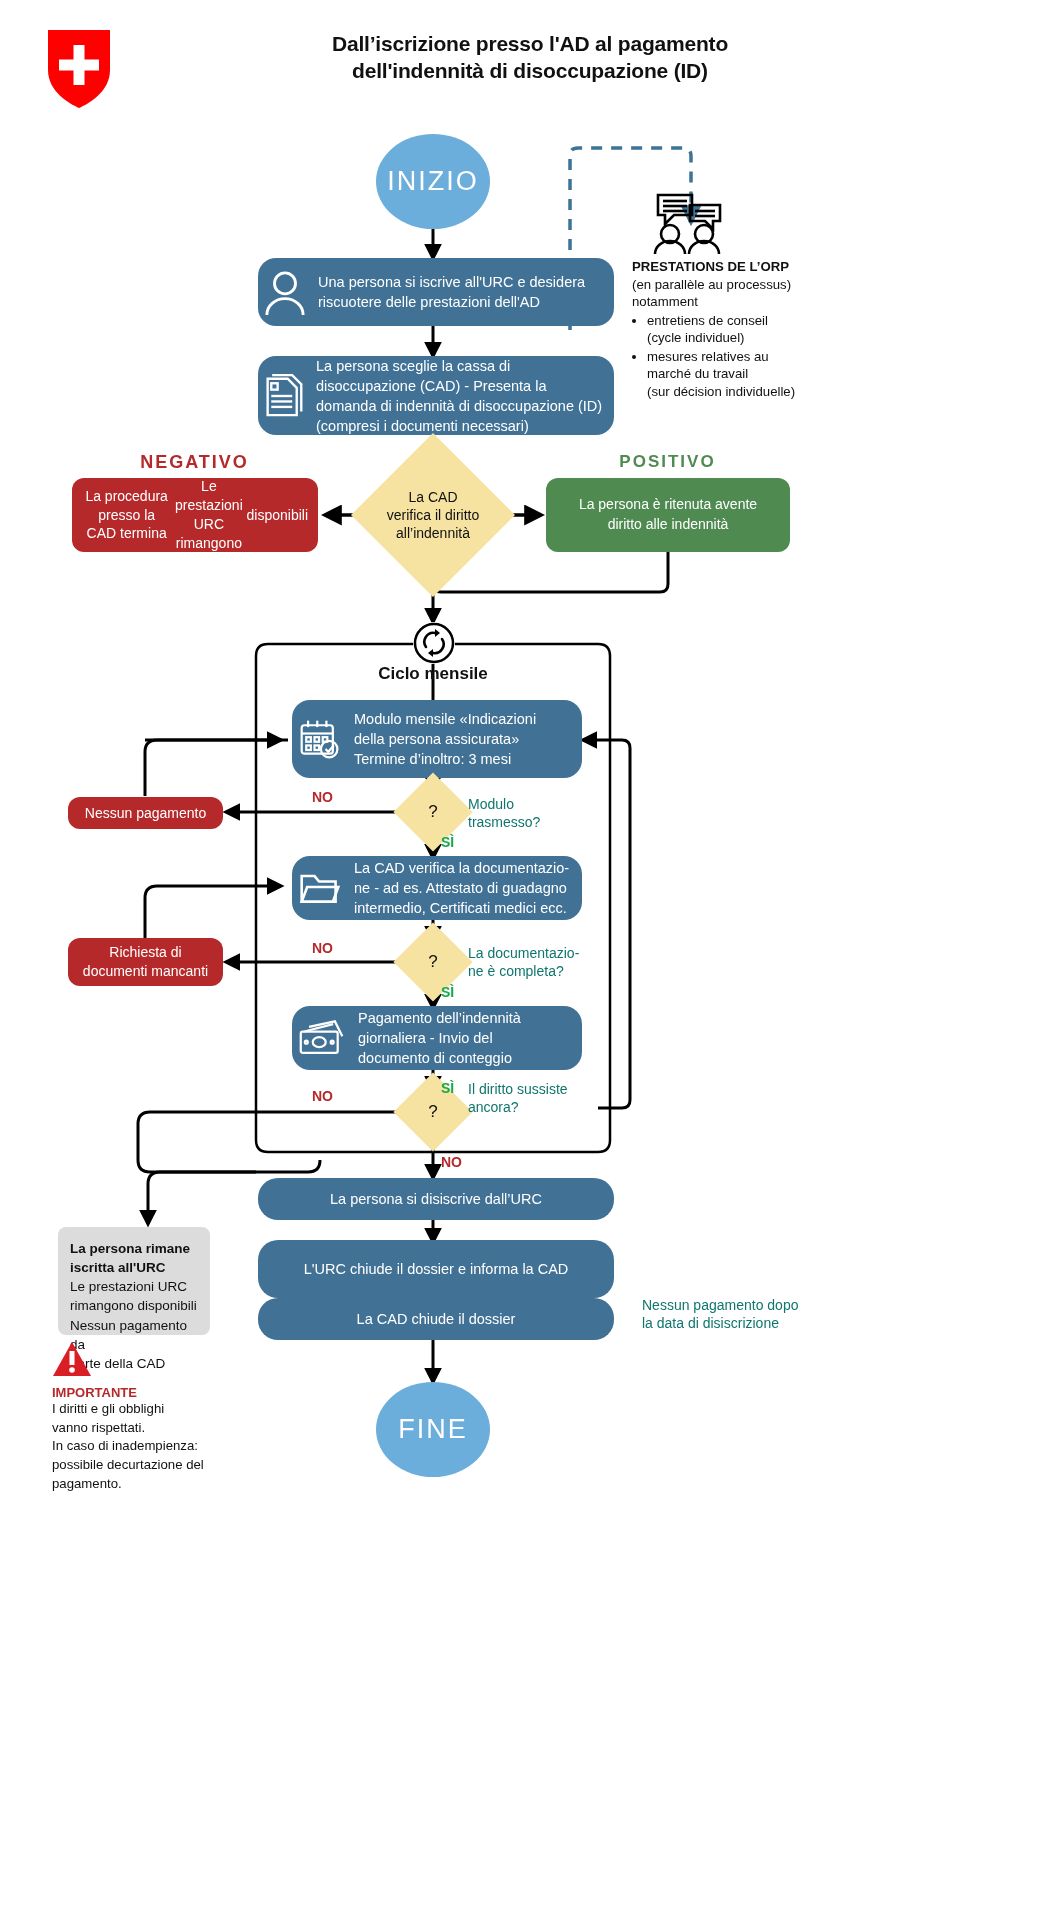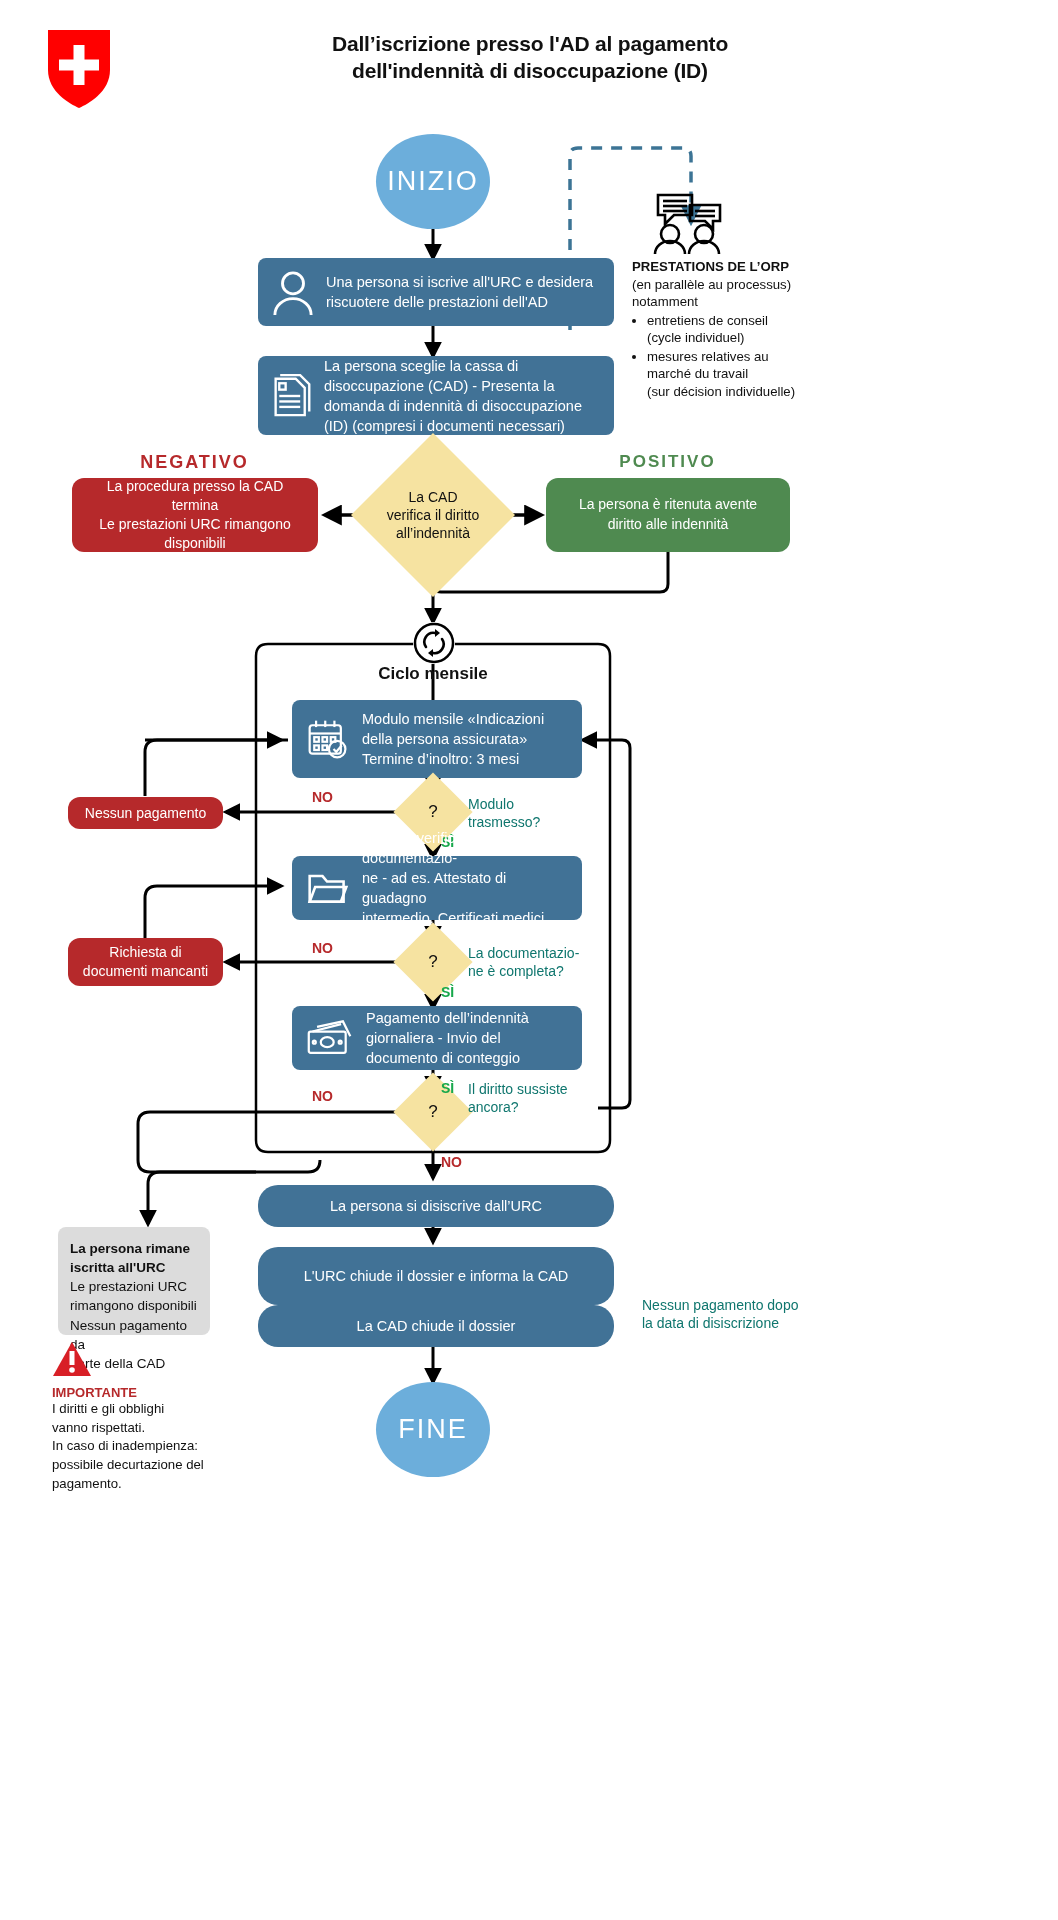--- a/index.html
+++ b/index.html
@@ -27,32 +27,32 @@
 
   
   .circle-node {
     border-radius: 50%;
     background: #6CAEDB;
     display: flex; align-items: center; justify-content: center;
     color: #ffffff; font-size: 27px; letter-spacing: 2px;
   }
   .proc-box {
     background: #417296;
-    border-radius: 8px;
+    border-radius: 18px;
     color: #ffffff;
     display: flex; align-items: center;
-    padding: 10px 14px;
+    padding: 10px 6px;
     font-size: 14.5px; line-height: 1.38;
   }
   .proc-box .bx-icon { flex: 0 0 auto; margin-right: 12px; display:flex; align-items:center; }
   .proc-box .bx-text { flex: 1 1 auto; }
   .proc-plain {
     background: #417296; border-radius: 20px; color:#fff;
     display:flex; align-items:center; justify-content:center;
-    font-size: 14.5px; text-align:center;margin-top:7px;
+    font-size: 14.5px; text-align:center;
   }
   .red-box {
     background: #B6292B; border-radius: 12px; color: #ffffff;
     display:flex; align-items:center; justify-content:center;
     text-align:center; font-size: 14px; line-height: 1.35; padding: 6px 10px;
   }
   .green-box {
     background: #4F8A50; border-radius: 12px; color:#ffffff;
     display:flex; align-items:center; justify-content:center;
     text-align:center; font-size: 14px; line-height:1.4; padding: 6px 12px;
@@ -243,21 +243,21 @@
         </g>
       </svg>
     </span>
     <span class="bx-text">La persona sceglie la cassa di disoccupazione (CAD) - Presenta la domanda di indennità di disoccupazione (ID) (compresi i documenti necessari)</span>
   </div>
 
   <div class="abs lbl-negativo" style="left:72px; top:452px; width:245px; text-align:center;">NEGATIVO</div>
 
   <div class="abs lbl-positivo" style="left:545px; top:452px; width:245px; text-align:center;">POSITIVO</div>
 
-  <div class="abs red-box" style="left:72px; top:478px; width:246px; height:74px; flex-direction:column;">
+  <div class="abs red-box" style="left:72px; top:478px; width:246px; height:74px; flex-direction:row;">
     <div>La procedura presso la CAD termina</div>
     <div>Le prestazioni URC rimangono</div>
     <div>disponibili</div>
   </div>
 
   <div class="abs green-box" style="left:546px; top:478px; width:244px; height:74px; flex-direction:column;">
     <div>La persona è ritenuta avente</div>
     <div>diritto alle indennità</div>
   </div>
 

